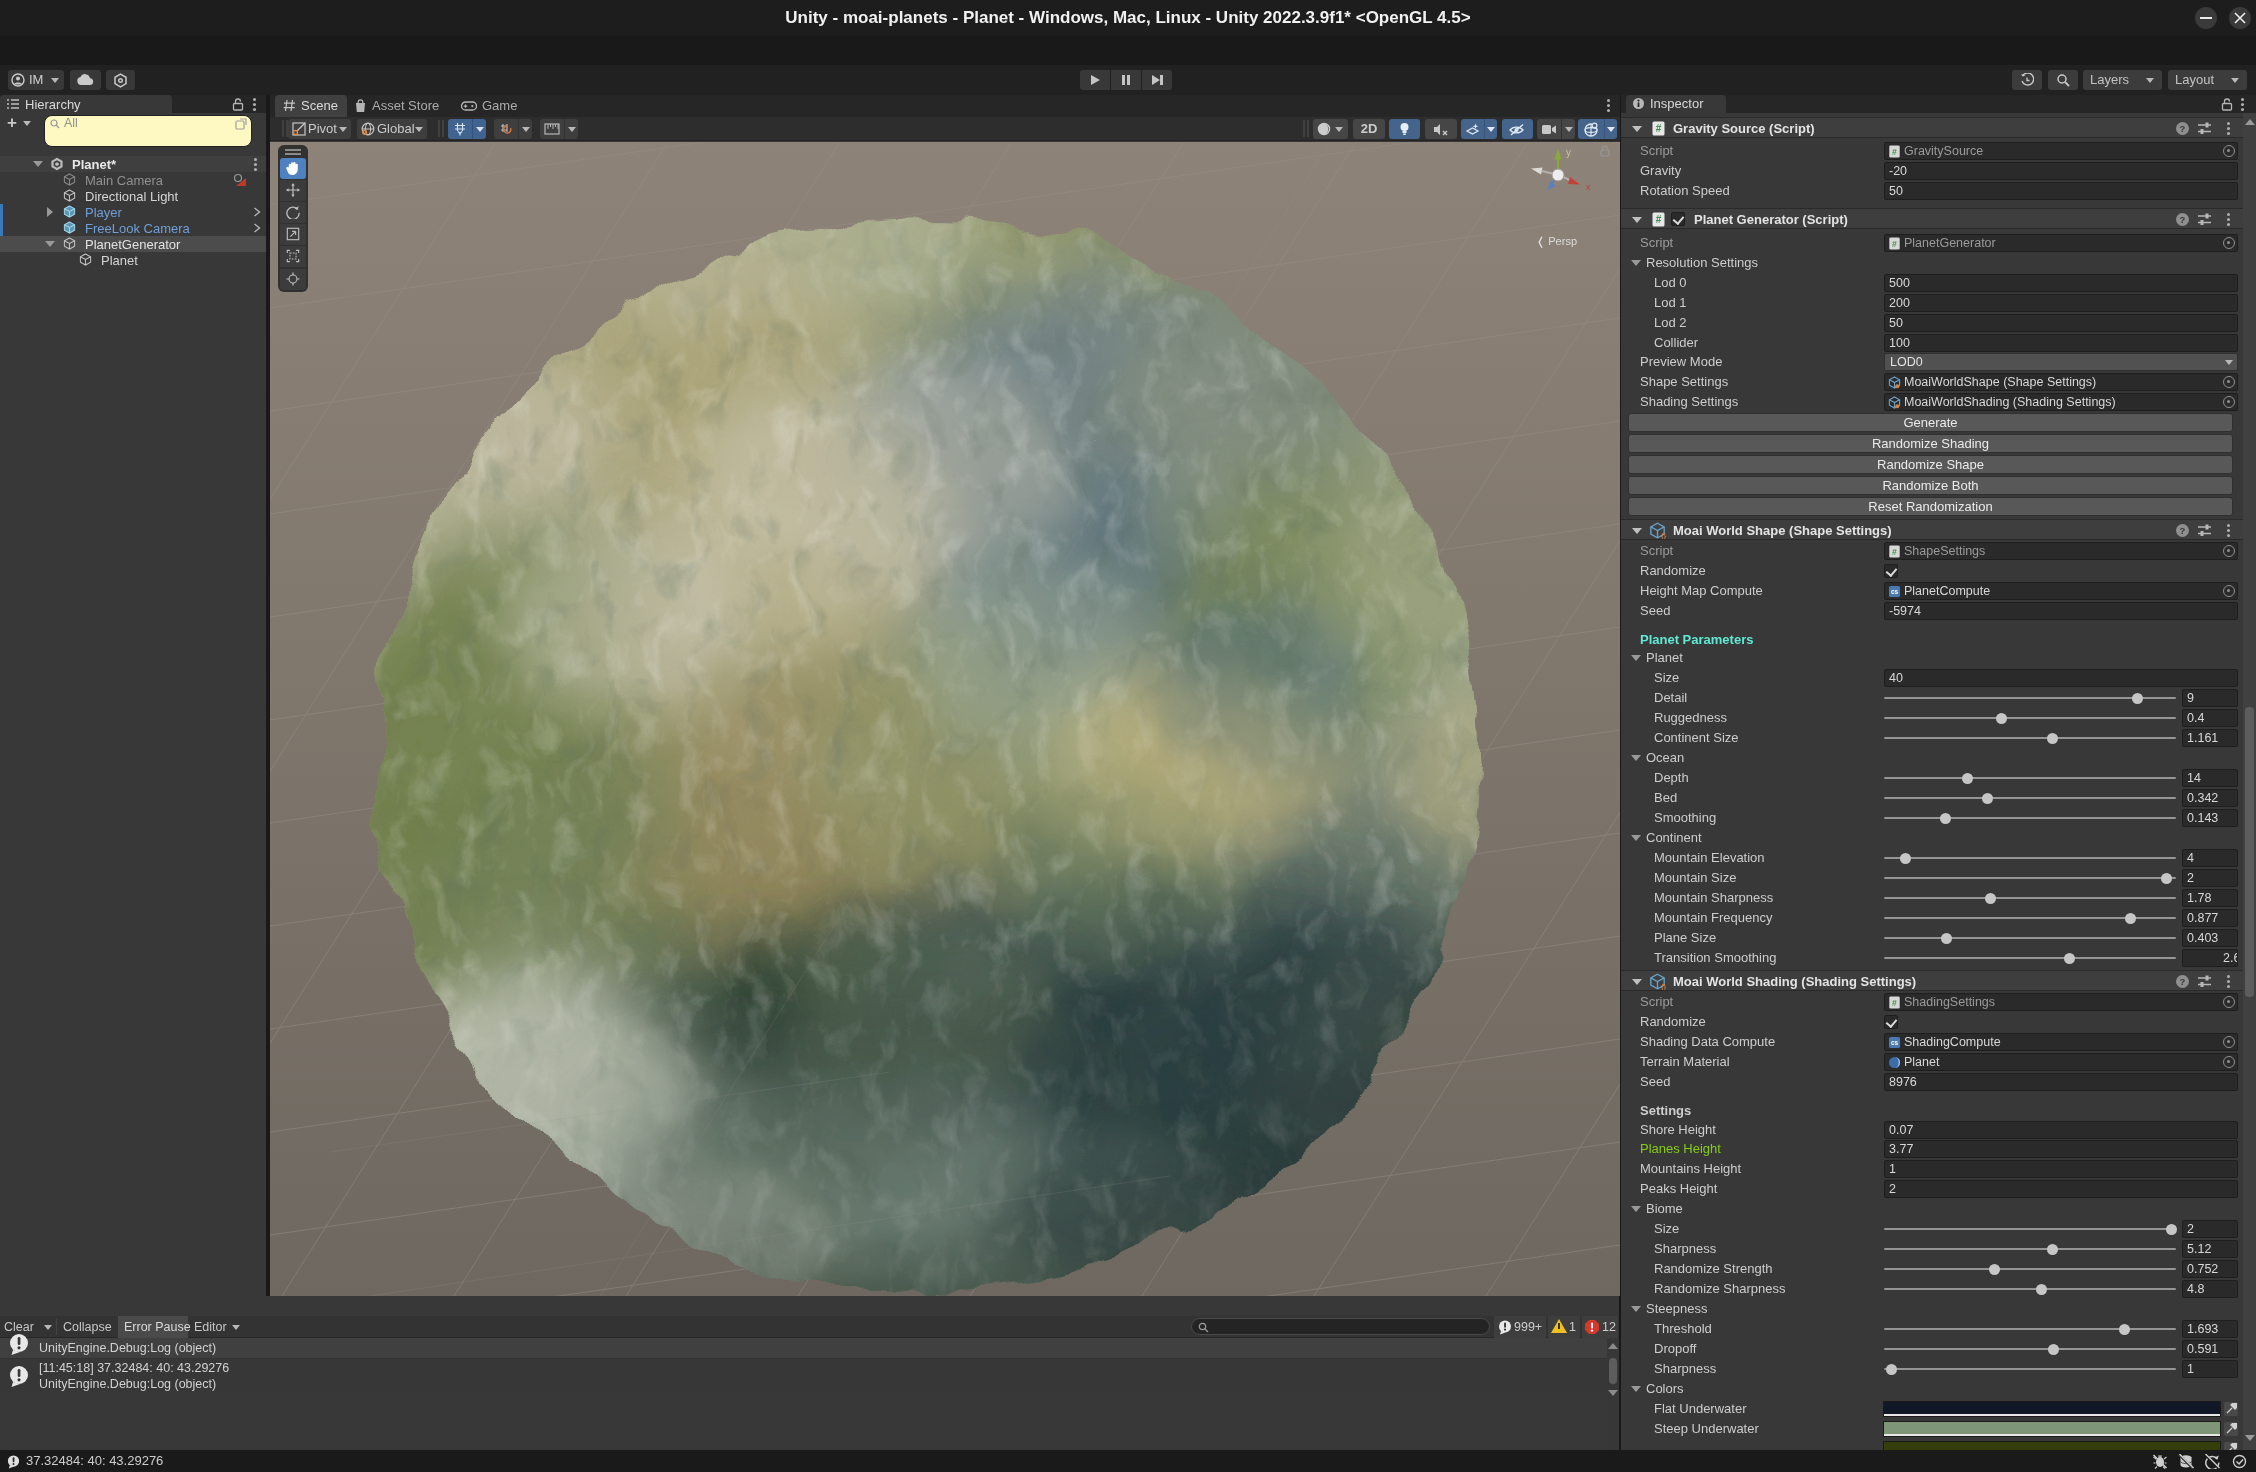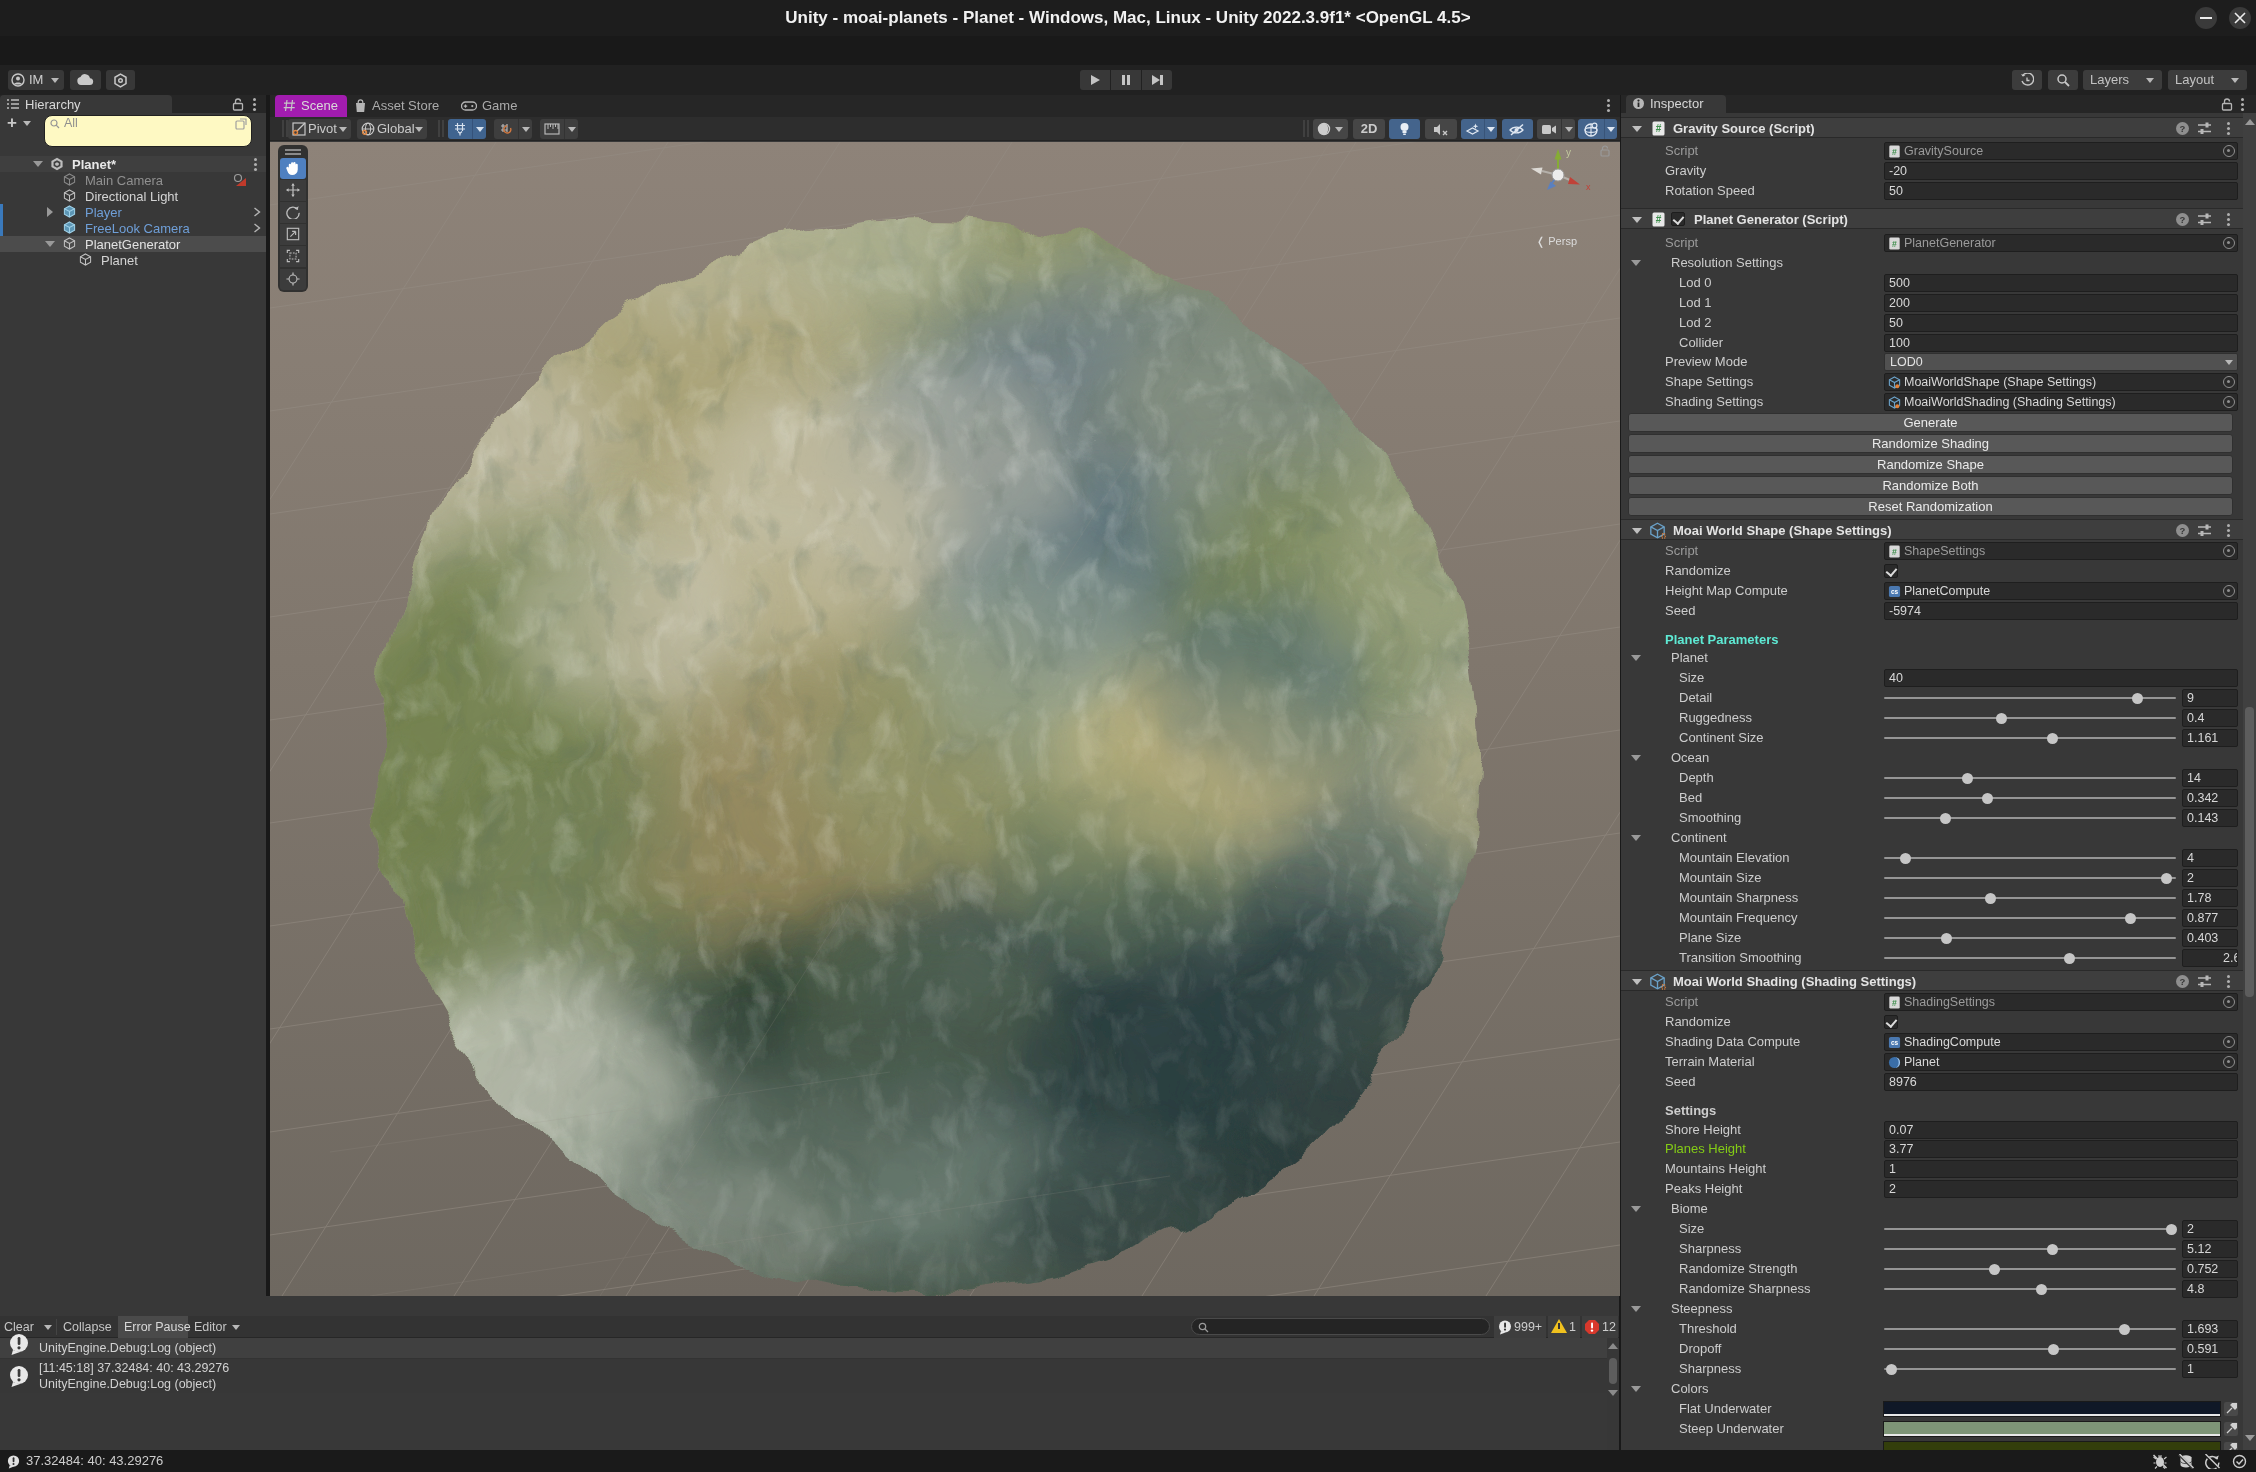--- a/index.html
+++ b/index.html
@@ -4,21 +4,21 @@
   * { margin:0; padding:0; box-sizing:border-box; }
   html,body { width:2256px; height:1472px; background:#191919; overflow:hidden;
     font-family:"Liberation Sans", sans-serif; }
   .abs { position:absolute; }
   #root { position:relative; width:2256px; height:1472px; }
   .tri-d { width:0; height:0; border-left:5px solid transparent; border-right:5px solid transparent; border-top:6px solid #999; }
   .tri-r { width:0; height:0; border-top:5px solid transparent; border-bottom:5px solid transparent; border-left:6px solid #999; }
   .caret { width:0; height:0; border-left:4px solid transparent; border-right:4px solid transparent; border-top:5px solid #b8b8b8; }
   .kebab { width:3px; height:3px; background:#b0b0b0; border-radius:50%;
     box-shadow:0 5px 0 #b0b0b0, 0 10px 0 #b0b0b0; }
-  .row-label { position:absolute; font-size:13px; color:#cdcdcd; line-height:20px; height:20px; white-space:nowrap;margin-left:25px; }
+  .row-label { position:absolute; font-size:13px; color:#cdcdcd; line-height:20px; height:20px; white-space:nowrap; }
   .field { position:absolute; background:#2a2a2a; border:1px solid #1e1e1e; border-radius:2px;
     font-size:12.5px; color:#d8d8d8; line-height:16px; padding-left:4px; white-space:nowrap; overflow:hidden;}
   .hdr { position:absolute; left:0; width:100%; background:#3e3e3e; border-top:1px solid #2a2a2a; border-bottom:1px solid #292929; }
   .hdr-t { position:absolute; font-size:13px; font-weight:bold; color:#e3e3e3; line-height:21px; }
   .btn5 { position:absolute; left:7px; width:605px; height:19px; background:#585858; border:1px solid #303030;
      border-radius:3px; color:#eaeaea; font-size:13px; text-align:center; line-height:17px; }
   .slider-track { position:absolute; height:2px; background:#959595; border-radius:1px; }
   .slider-knob { position:absolute; width:11px; height:11px; border-radius:50%; background:#c6c6c6; }
   .picker { position:absolute; right:2px; top:2px; width:12px; height:12px; border-radius:50%;
      border:1.5px solid #8f8f8f; }
@@ -205,21 +205,21 @@
   <path d="M7 1 L12.5 4 V10 L7 13 L1.5 10 V4 Z" fill="none" stroke="#c2c2c2" stroke-width="1.1"></path>
   <path d="M1.5 4 L7 7 L12.5 4 M7 7 V13" fill="none" stroke="#c2c2c2" stroke-width="1.1"></path>
           </svg>
  <div class="abs" style="left:101px;top:1px;font-size:13px;color:#d4d4d4;line-height:15px;">Planet</div>
 </div>
 </div>
 </div>
 <div class="abs" style="left:270px;top:95px;width:1350px;height:1201px;background:#383838;">
 
 <div class="abs" style="left:0;top:0;width:1350px;height:22px;background:#262626;">
- <div class="abs" style="left:5px;top:0;width:72px;height:22px;background:#a21caf;border-radius:4px 4px 0 0;">
+ <div class="abs" style="left:5px;top:0;width:72px;height:22px;background:#404040;border-radius:4px 4px 0 0;">
    <svg class="abs" style="left:8px;top:4px" width="13" height="13" viewBox="0 0 13 13">
      <path d="M4 1 L2.5 12 M9.5 1 L8 12 M1 4.2 H12 M0.7 8.7 H11.7" stroke="#c6c6c6" stroke-width="1.2" fill="none"></path>
           </svg>
    <div class="abs" style="left:26px;top:2px;font-size:13px;color:#dadada;line-height:18px;">Scene</div>
  </div>
  <svg class="abs" style="left:84px;top:4px" width="13" height="14" viewBox="0 0 13 14">
    <path d="M2 4 H11 L10.2 13 H2.8 Z" fill="#b5b5b5"></path>
    <path d="M4.2 5.5 V3.2 a2.3 2.3 0 0 1 4.6 0 V5.5" fill="none" stroke="#b5b5b5" stroke-width="1.2"></path>
         </svg>
  <div class="abs" style="left:102px;top:2px;font-size:13px;color:#ababab;line-height:18px;">Asset Store</div>

